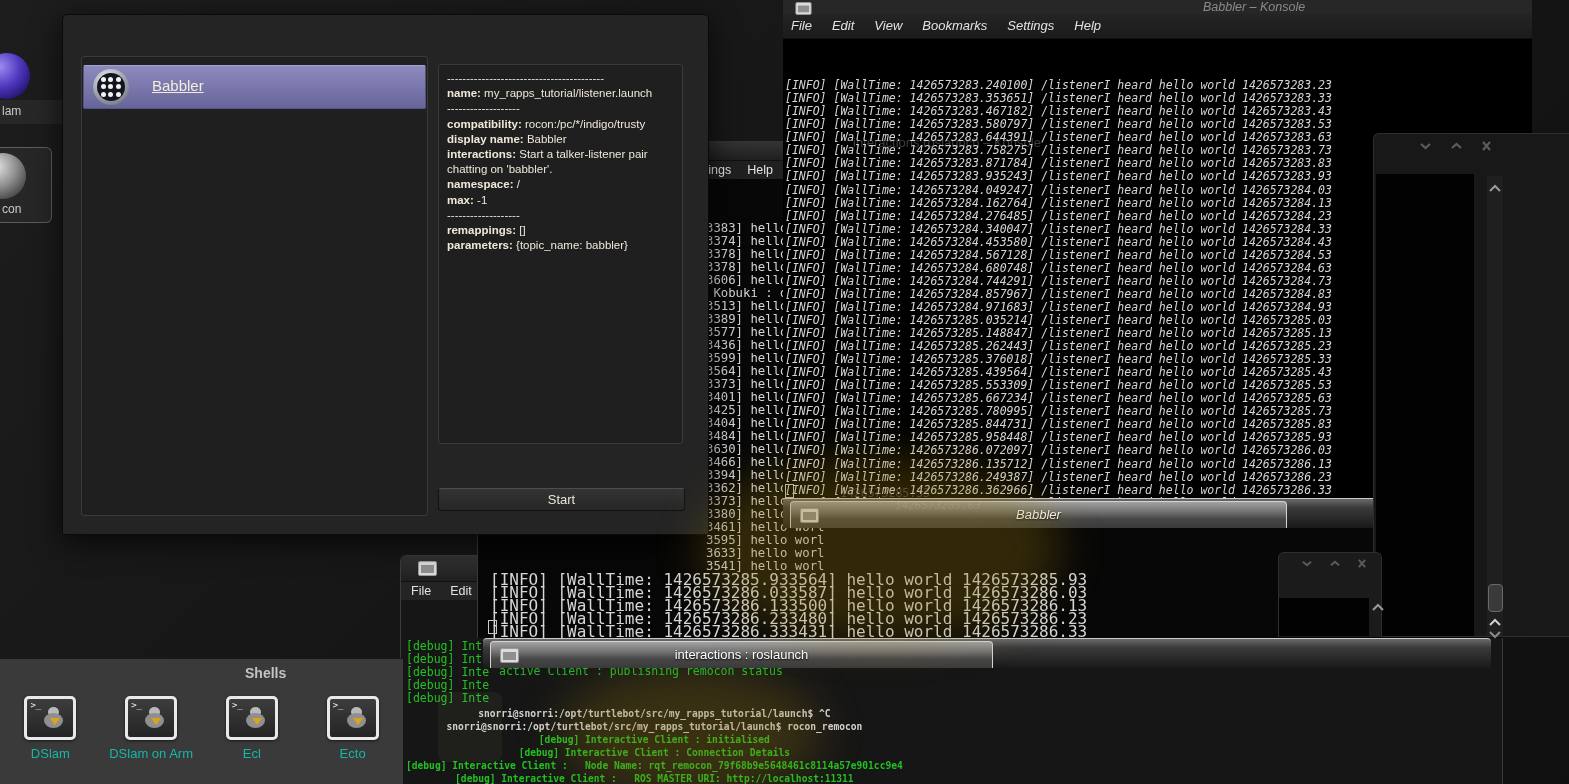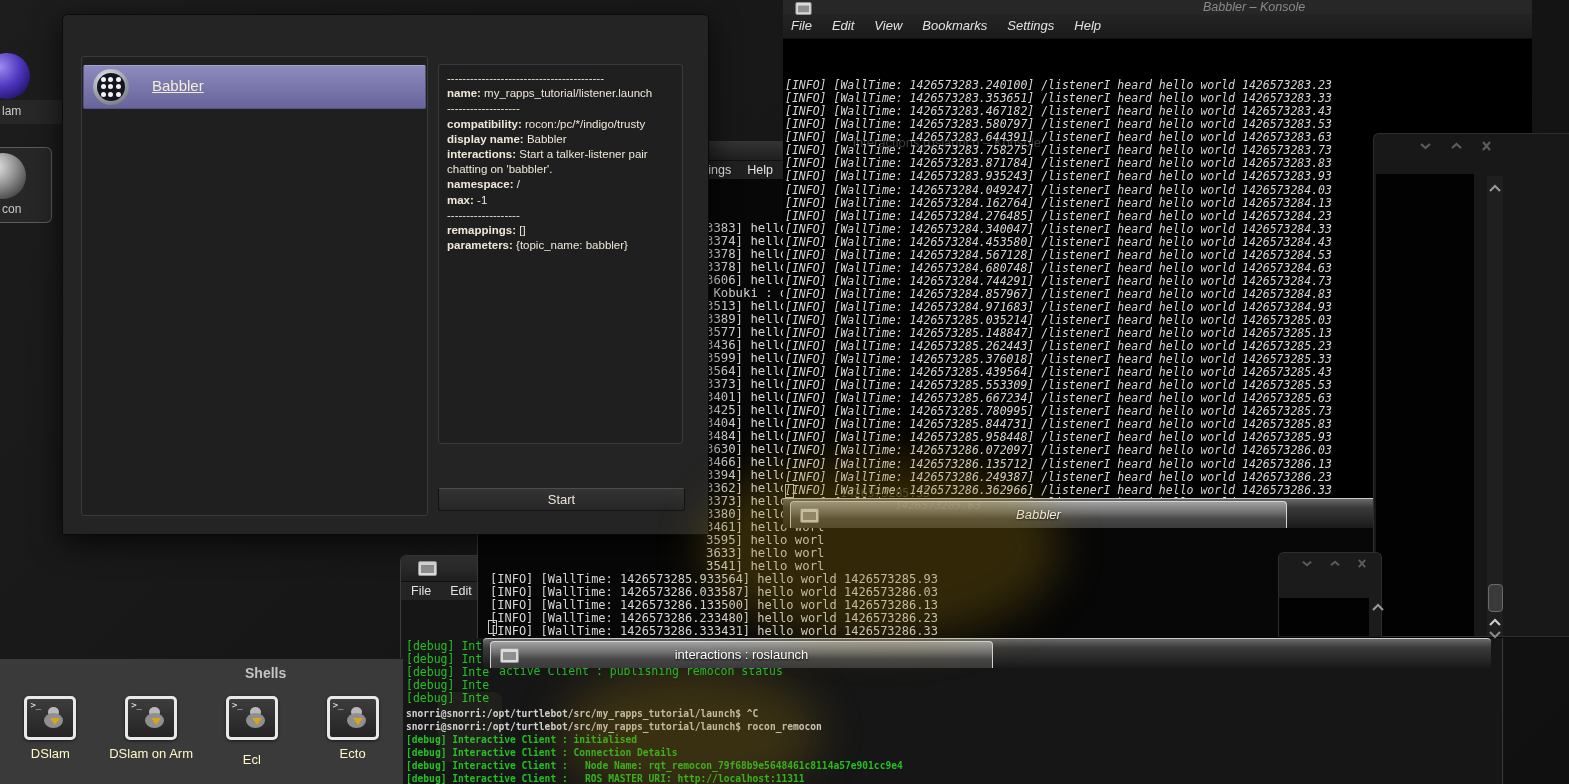--- a/index.html
+++ b/index.html
@@ -54,21 +54,21 @@
   .shells{left:0;top:658px;width:403px;height:159px;background:#3a3a3a;border-top:1px solid #191919;}
   .shells-title{color:#c4c4c4;font-weight:bold;font-size:14px;}
   .app-ico{width:46px;height:38px;border:3px solid #e9e9e9;border-radius:5px;
            background:linear-gradient(#3d3d3d,#242424);position:relative;box-shadow:0 1px 3px rgba(0,0,0,0.6);}
   .app-ico .pr{position:absolute;left:3px;top:1px;color:#efefef;font-size:9px;font-family:"DejaVu Sans Mono",monospace;}
   .app-ico .tux{position:absolute;right:7px;top:8px;width:22px;height:22px;}
   .tux .head{position:absolute;left:4px;top:0;width:11px;height:10px;border-radius:50%;background:#b9b9b9;}
   .tux .body{position:absolute;left:0;top:6px;width:19px;height:15px;border-radius:50%;background:#8f8f8f;}
   .tux .beak{position:absolute;left:6px;top:11px;width:0;height:0;border-left:5px solid transparent;
              border-right:5px solid transparent;border-top:7px solid #d7a41c;}
-  .app-label{color:#fef9c3;font-size:13px;text-align:center;}
+  .app-label{color:#14b8a6;font-size:13px;text-align:center;}
   
   .glow{position:absolute;border-radius:50%;filter:blur(22px);pointer-events:none;}
 </style>
 <style>
   .dim{color:rgba(34,193,34,0.45);}
   .bright{color:rgba(40,210,40,0.85);padding-left:10px;}
   [data-name="shell-launcher-item"].selected{background:rgba(200,200,200,0.28);border:1px solid #9a9a9a;border-radius:6px;}
 </style></head>
 <body>
 
@@ -86,37 +86,37 @@
   <div class="abs" data-name="roslaunch-konsole-window" style="left:400px;top:555px;width:1103px;height:229px;background:#161616;border-radius:6px 6px 0 0;border:1px solid #3c3c3c;border-bottom:none;box-sizing:border-box;z-index:2;overflow:hidden;">
     <div class="titlebar" data-name="roslaunch-titlebar" style="height:25px;border-radius:5px 5px 0 0;position:relative;">
       <span class="term-ico" data-name="konsole-window-icon" style="left:17px;top:5px;"></span>
     </div>
     <div data-name="roslaunch-menubar" class="menu-items" style="height:18px;background:#242424;padding-left:10px;font-size:12.5px;line-height:18px;">
       
     <span data-name="menu-item" style="margin-right:19px;">File</span><span data-name="menu-item" style="margin-right:19px;">Edit</span></div>
     <div class="mono" data-name="roslaunch-debug-lines" style="position:absolute;left:5px;top:45px;font-size:11.5px;line-height:13px;">
       
     <div class="green" data-name="terminal-line">[debug] Inte</div><div class="green" data-name="terminal-line">[debug] Inte</div><div class="green" data-name="terminal-line">[debug] Inte</div><div class="green" data-name="terminal-line">[debug] Inte</div><div class="green" data-name="terminal-line">[debug] Inte</div></div>
-    <div class="mono" data-name="bottom-terminal-lines" style="position:absolute;left:5px;top:112px;font-size:9.6px;line-height:13px;font-weight:bold;">
+    <div class="mono" data-name="bottom-terminal-lines" style="position:absolute;left:5px;top:112px;font-size:9.6px;line-height:13px;font-weight:bold;text-align:center;">
       
     <div data-name="terminal-line" class="white">snorri@snorri:/opt/turtlebot/src/my_rapps_tutorial/launch$ ^C</div><div data-name="terminal-line" class="white">snorri@snorri:/opt/turtlebot/src/my_rapps_tutorial/launch$ rocon_remocon</div><div data-name="terminal-line" class="green">[debug] Interactive Client : initialised</div><div data-name="terminal-line" class="green">[debug] Interactive Client : Connection Details</div><div data-name="terminal-line" class="green">[debug] Interactive Client :   Node Name: rqt_remocon_79f68b9e5648461c8114a57e901cc9e4</div><div data-name="terminal-line" class="green">[debug] Interactive Client :   ROS_MASTER_URI: http://localhost:11311</div></div>
   </div>
 
   <div class="abs" data-name="folder-ghost-icon" style="left:438px;top:692px;width:64px;height:70px;background:rgba(190,180,130,0.06);border-radius:8px;z-index:3;"></div>
   <div class="glow" data-name="wallpaper-glow" style="left:560px;top:668px;width:260px;height:130px;background:rgba(150,118,12,0.28);z-index:3;"></div>
 
   <div class="abs" data-name="talker-konsole-window" style="left:477px;top:141px;width:1026px;height:497px;background:#070707;border-left:1px solid #3a3a3a;box-sizing:border-box;z-index:4;">
     <div class="titlebar" data-name="talker-titlebar" style="height:19px;"></div>
     <div data-name="talker-menubar" class="menu-items" style="height:18px;background:#202020;padding-left:13px;font-size:12.5px;line-height:18px;">
       
     <span data-name="menu-item" style="margin-right:16px;">File</span><span data-name="menu-item" style="margin-right:16px;">Edit</span><span data-name="menu-item" style="margin-right:16px;">View</span><span data-name="menu-item" style="margin-right:16px;">Bookmarks</span><span data-name="menu-item" style="margin-right:16px;">Settings</span><span data-name="menu-item" style="margin-right:16px;">Help</span></div>
     <div class="mono kline" data-name="talker-gap-lines" style="position:absolute;left:12px;top:42px;font-size:12.3px;line-height:13px;">
       
     <div data-name="terminal-line" style="padding-left:216px;">3383] hello worl</div><div data-name="terminal-line" style="padding-left:216px;">3374] hello worl</div><div data-name="terminal-line" style="padding-left:216px;">3378] hello worl</div><div data-name="terminal-line" style="padding-left:216px;">3378] hello worl</div><div data-name="terminal-line" style="padding-left:216px;">3606] hello worl</div><div data-name="terminal-line" style="padding-left:216px;"> Kobuki : device</div><div data-name="terminal-line" style="padding-left:216px;">3513] hello worl</div><div data-name="terminal-line" style="padding-left:216px;">3389] hello worl</div><div data-name="terminal-line" style="padding-left:216px;">3577] hello worl</div><div data-name="terminal-line" style="padding-left:216px;">3436] hello worl</div><div data-name="terminal-line" style="padding-left:216px;">3599] hello worl</div><div data-name="terminal-line" style="padding-left:216px;">3564] hello worl</div><div data-name="terminal-line" style="padding-left:216px;">3373] hello worl</div><div data-name="terminal-line" style="padding-left:216px;">3401] hello worl</div><div data-name="terminal-line" style="padding-left:216px;">3425] hello worl</div><div data-name="terminal-line" style="padding-left:216px;">3404] hello worl</div><div data-name="terminal-line" style="padding-left:216px;">3484] hello worl</div><div data-name="terminal-line" style="padding-left:216px;">3630] hello worl</div><div data-name="terminal-line" style="padding-left:216px;">3466] hello worl</div><div data-name="terminal-line" style="padding-left:216px;">3394] hello worl</div><div data-name="terminal-line" style="padding-left:216px;">3362] hello worl</div><div data-name="terminal-line" style="padding-left:216px;">3373] hello worl</div><div data-name="terminal-line" style="padding-left:216px;">3380] hello worl</div><div data-name="terminal-line" style="padding-left:216px;">3461] hello worl</div><div data-name="terminal-line" style="padding-left:216px;">3595] hello worl</div><div data-name="terminal-line" style="padding-left:216px;">3633] hello worl</div><div data-name="terminal-line" style="padding-left:216px;">3541] hello worl</div></div>
-    <div class="mono kline" data-name="talker-full-lines" style="position:absolute;left:12px;top:393px;font-size:12px;line-height:13px;">
+    <div class="mono kline" data-name="talker-full-lines" style="position:absolute;left:12px;top:393px;font-size:16px;line-height:13px;">
       
     <div data-name="terminal-line">[INFO] [WallTime: 1426573285.933564] hello world 1426573285.93</div><div data-name="terminal-line">[INFO] [WallTime: 1426573286.033587] hello world 1426573286.03</div><div data-name="terminal-line">[INFO] [WallTime: 1426573286.133500] hello world 1426573286.13</div><div data-name="terminal-line">[INFO] [WallTime: 1426573286.233480] hello world 1426573286.23</div><div data-name="terminal-line">[INFO] [WallTime: 1426573286.333431] hello world 1426573286.33</div><div data-name="terminal-line">[INFO] [WallTime: 1426573286.433494] hello world 1426573286.43</div><div data-name="terminal-line">[INFO] [WallTime: 1426573286.533510] hello world 1426573286.53</div></div>
   </div>
 
   <div class="mono" data-name="roslaunch-ghost-lines" style="position:absolute;left:489px;top:600px;font-size:11.5px;line-height:13px;z-index:5;">
     
   <div data-name="ghost-terminal-line" class="dim">ctions Chooser : remocon shutting down</div><div data-name="ghost-terminal-line" class="dim">ctive Client : shutting down all interactions</div><div data-name="ghost-terminal-line" class="bright">active Client : publishing remocon status</div></div>
   <div class="cursor" data-name="text-cursor" style="left:488px;top:620px;z-index:5;"></div>
 
   <div class="abs tabbar" data-name="roslaunch-tabbar" style="left:483px;top:638px;width:1008px;height:29px;border-radius:4px 4px 0 0;z-index:6;">
@@ -267,21 +267,21 @@
 
         <div data-name="shell-launcher-item" style="width:90px;display:flex;flex-direction:column;align-items:center;">
           <div class="app-ico" data-name="shell-terminal-icon">
             <span class="pr">&gt;_</span>
             <span class="tux" data-name="tux-penguin-icon">
               <span class="head"></span>
               <span class="body"></span>
               <span class="beak"></span>
             </span>
           </div>
-          <div class="app-label" data-name="shell-item-label" style="margin-top:12px;">Ecl</div>
+          <div class="app-label" data-name="shell-item-label" style="margin-top:6px;">Ecl</div>
         </div>
 
         <div data-name="shell-launcher-item" style="width:90px;display:flex;flex-direction:column;align-items:center;">
           <div class="app-ico" data-name="shell-terminal-icon">
             <span class="pr">&gt;_</span>
             <span class="tux" data-name="tux-penguin-icon">
               <span class="head"></span>
               <span class="body"></span>
               <span class="beak"></span>
             </span>

